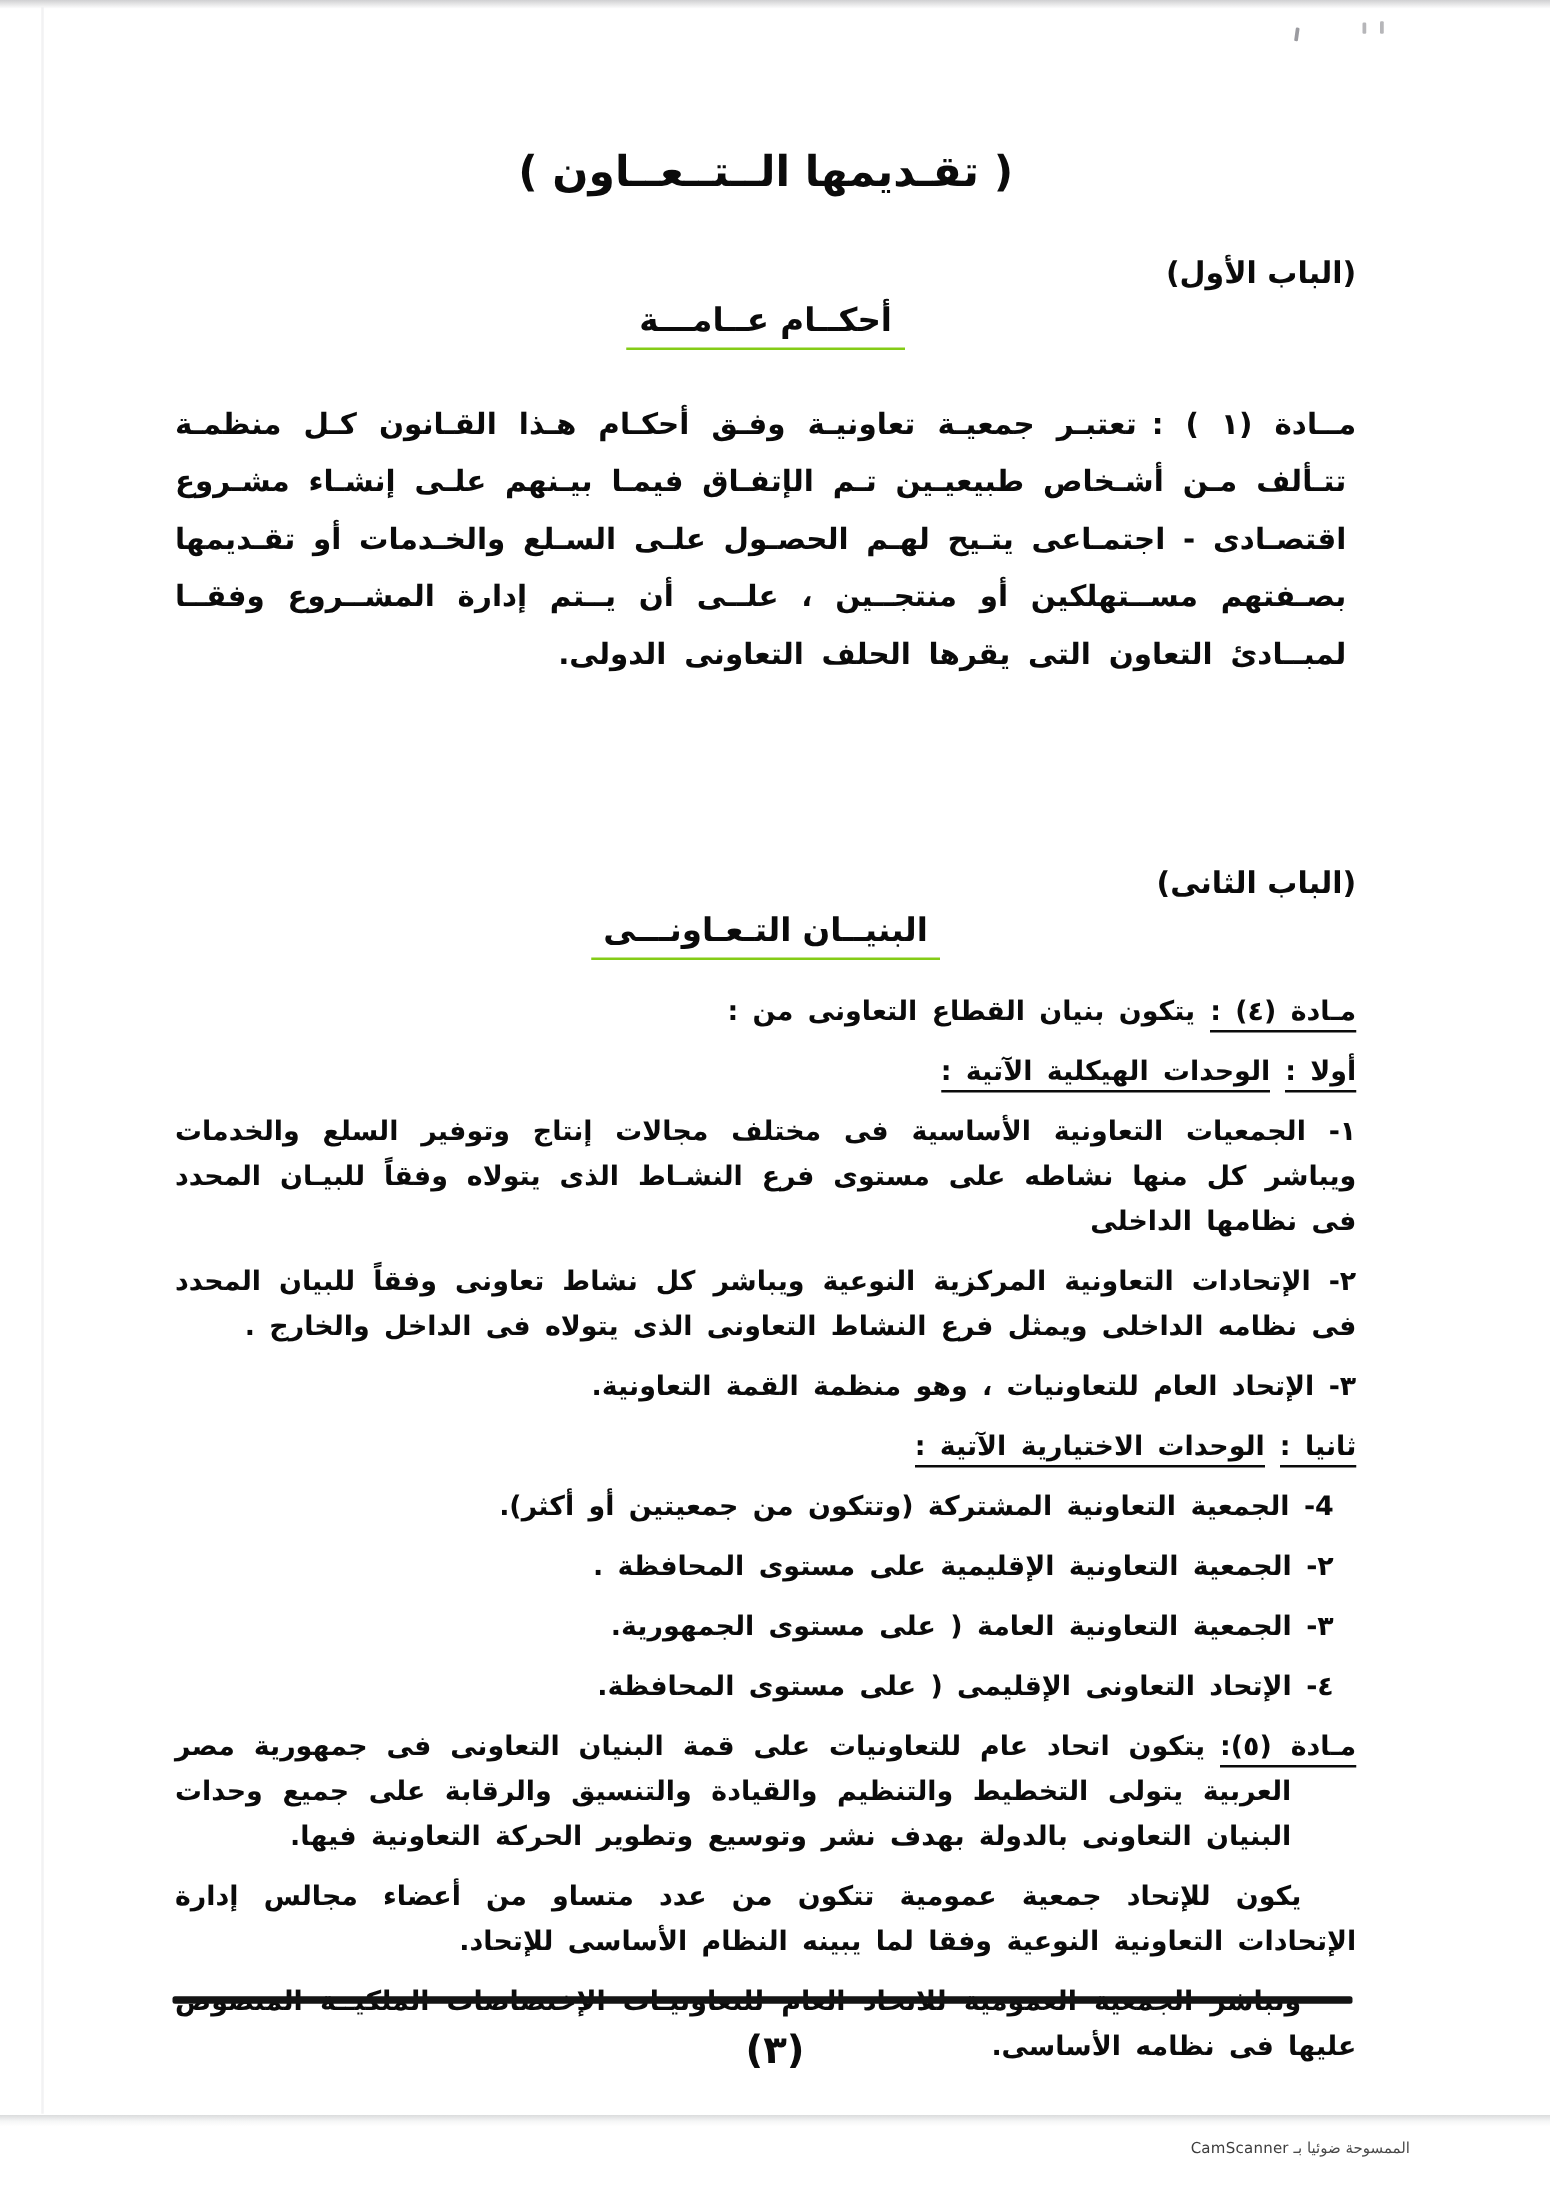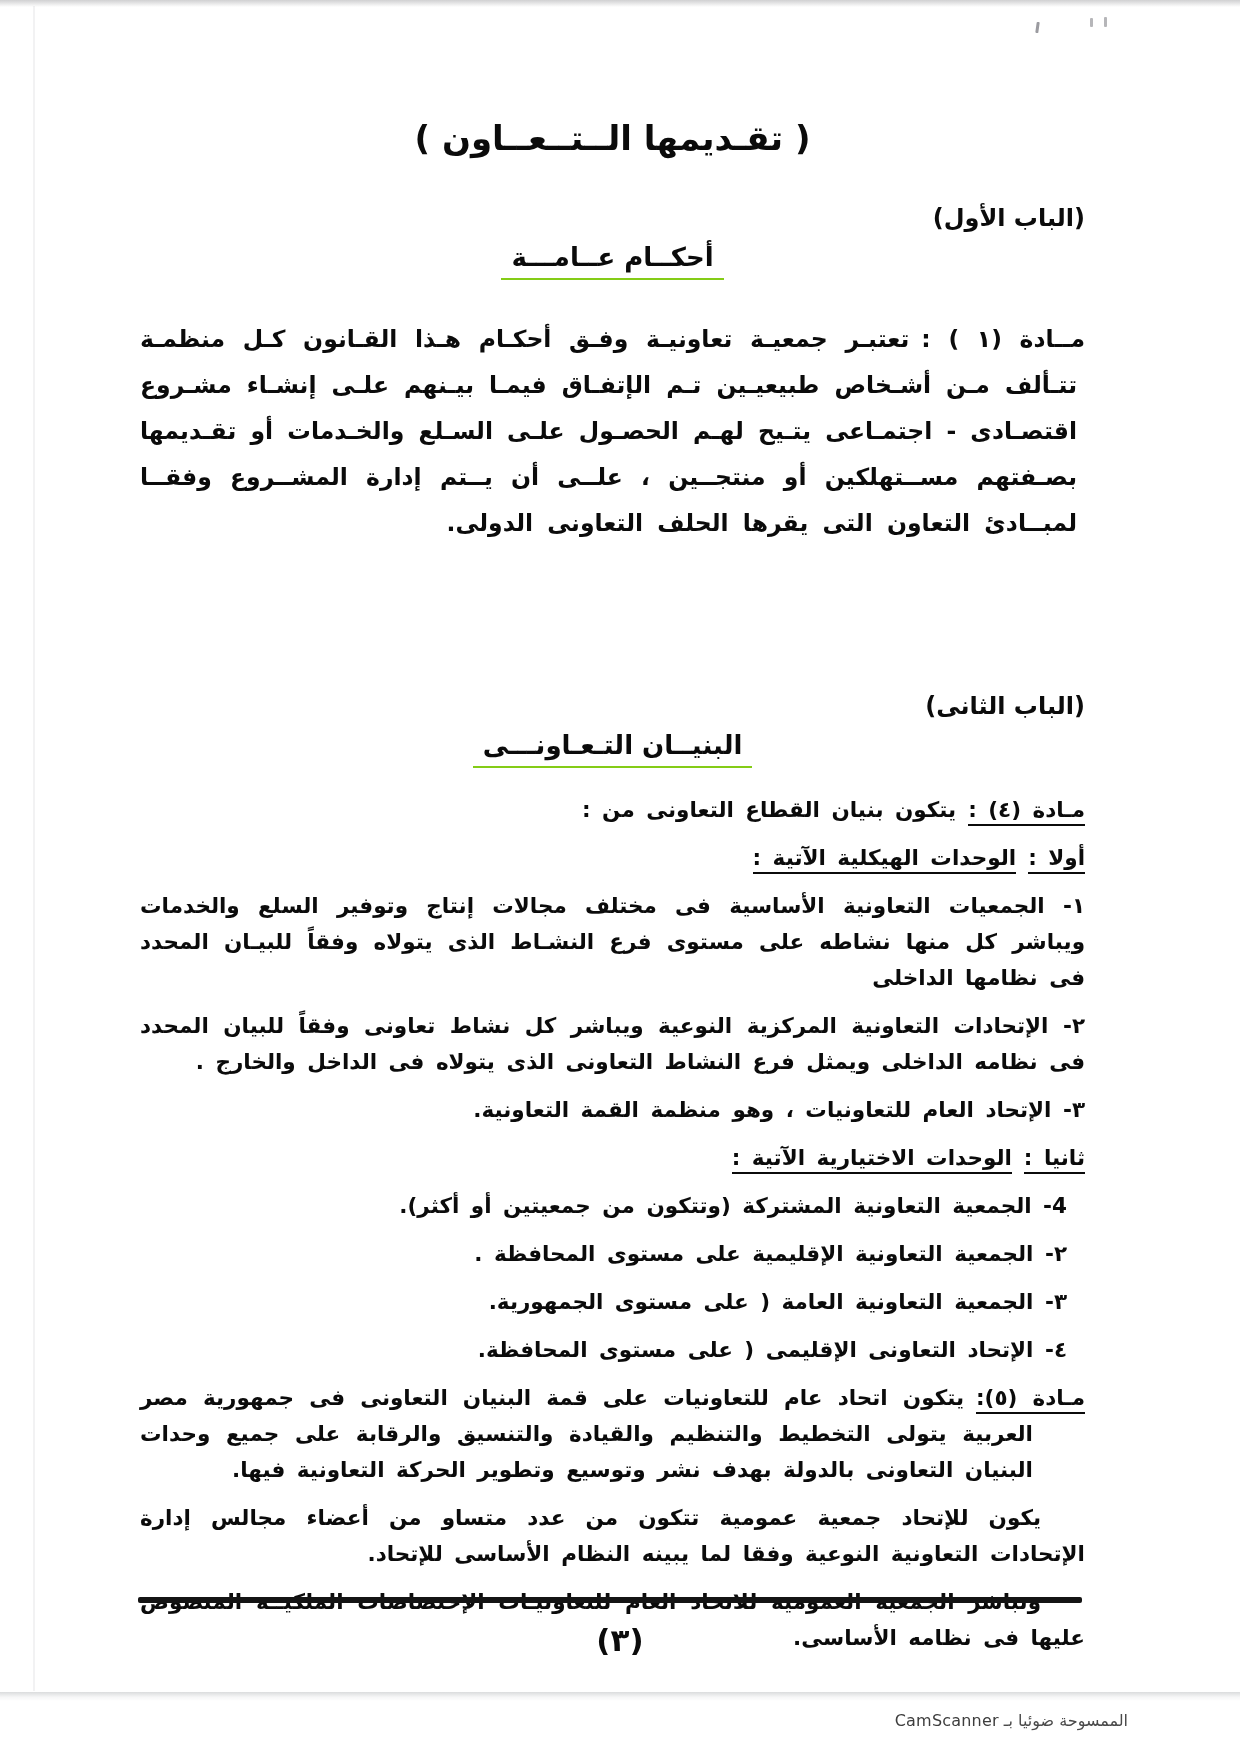--- a/index.html
+++ b/index.html
@@ -101,21 +101,21 @@
     position: absolute; top: 1597px; left: 138px; right: 158px; height: 6px;
     background: #141414; border-radius: 2px;
   }
   .page-number {
     position: absolute; top: 1622px; left: 0; right: 0;
     text-align: center; font-size: 31px;
   }
   .camscanner-note {
     position: absolute; top: 1711px; right: 112px;
     direction: rtl;
-    font-size: 16px; font-weight: 400; color: #4a4a4a;
+    font-size: 12px; font-weight: 400; color: #4a4a4a;
     letter-spacing: .2px;
   }
   .camscanner-note .brand { direction: ltr; unicode-bidi: embed; color: #3d3d3d; }
 </style>
 </head>
 <body>
 
 <div class="scan-top-edge"></div>
 <div class="scan-left-edge"></div>
 <div class="speck comma"></div>

